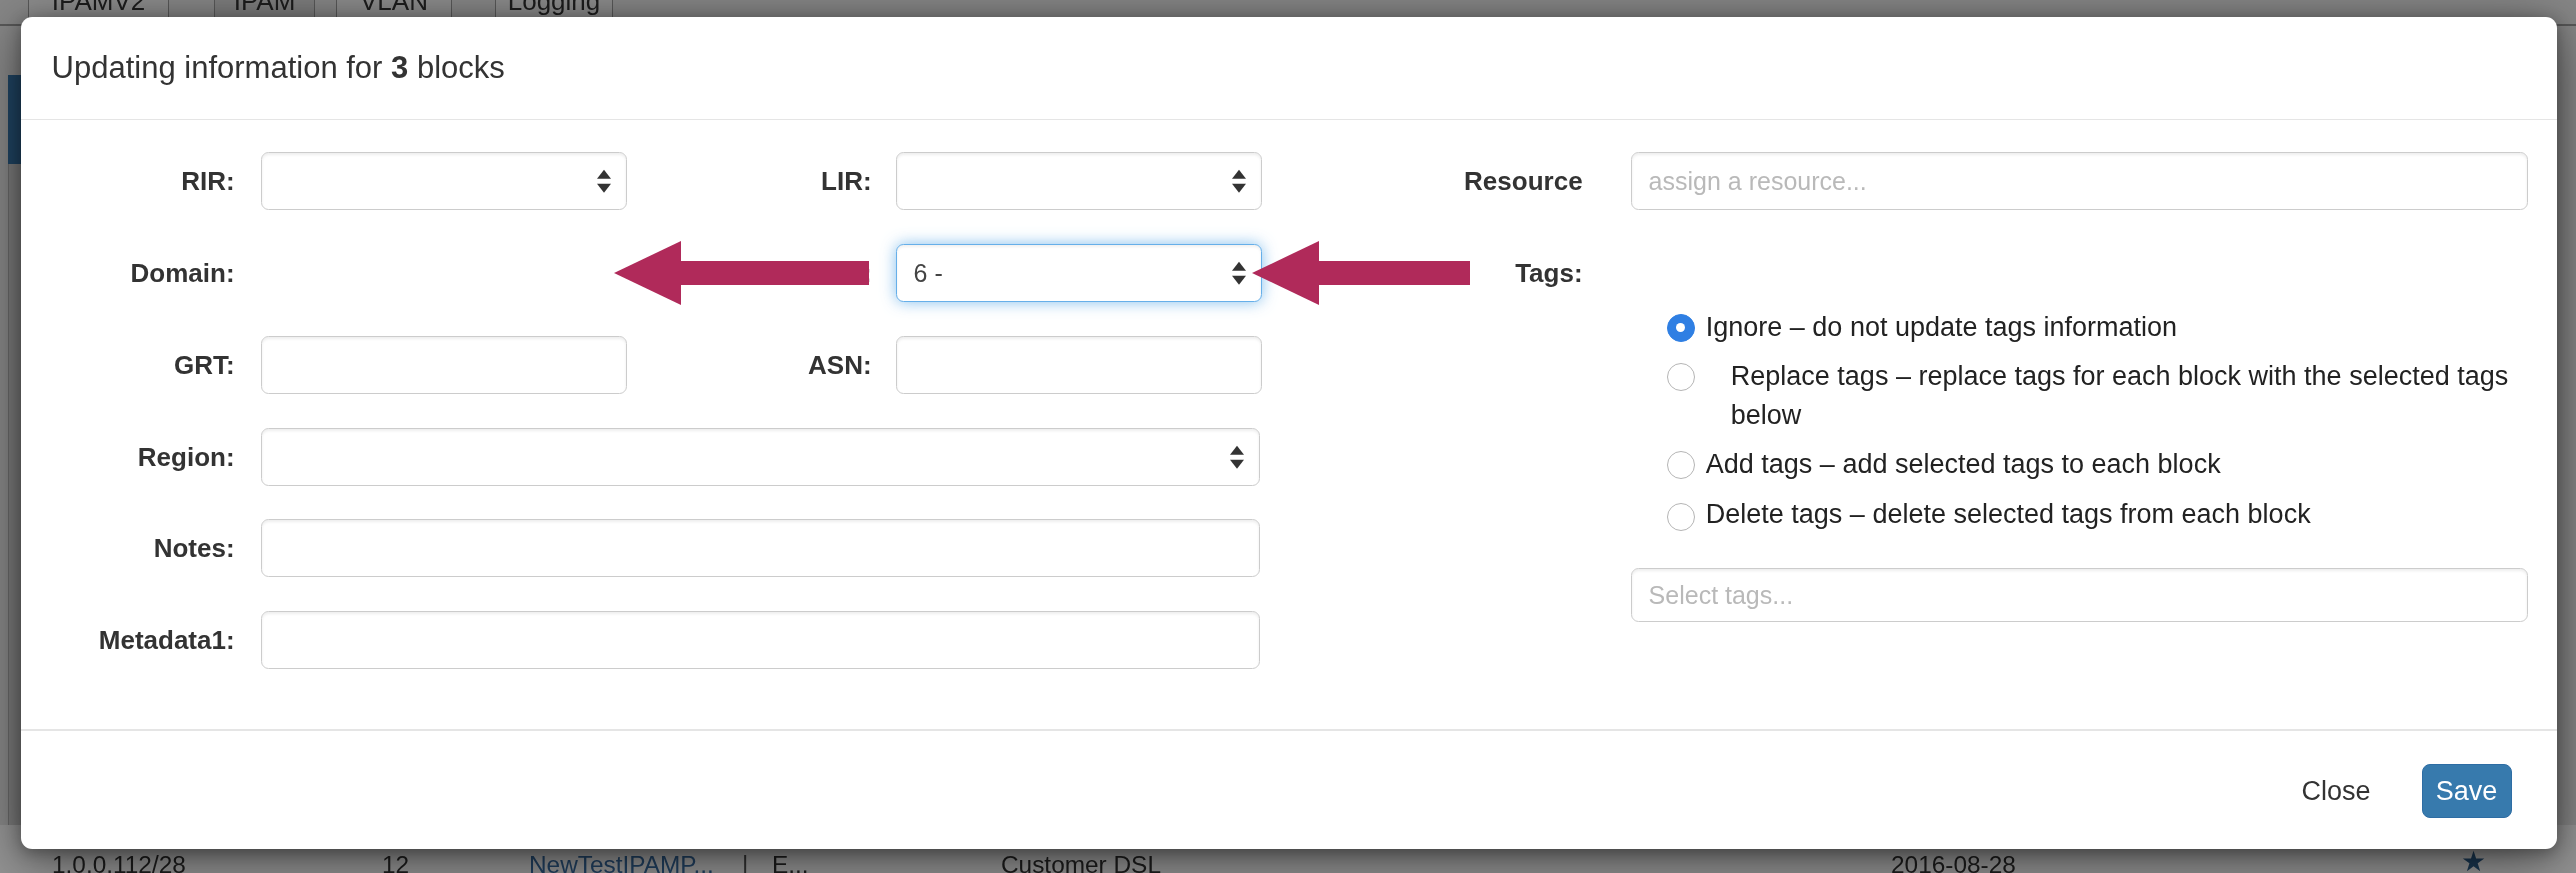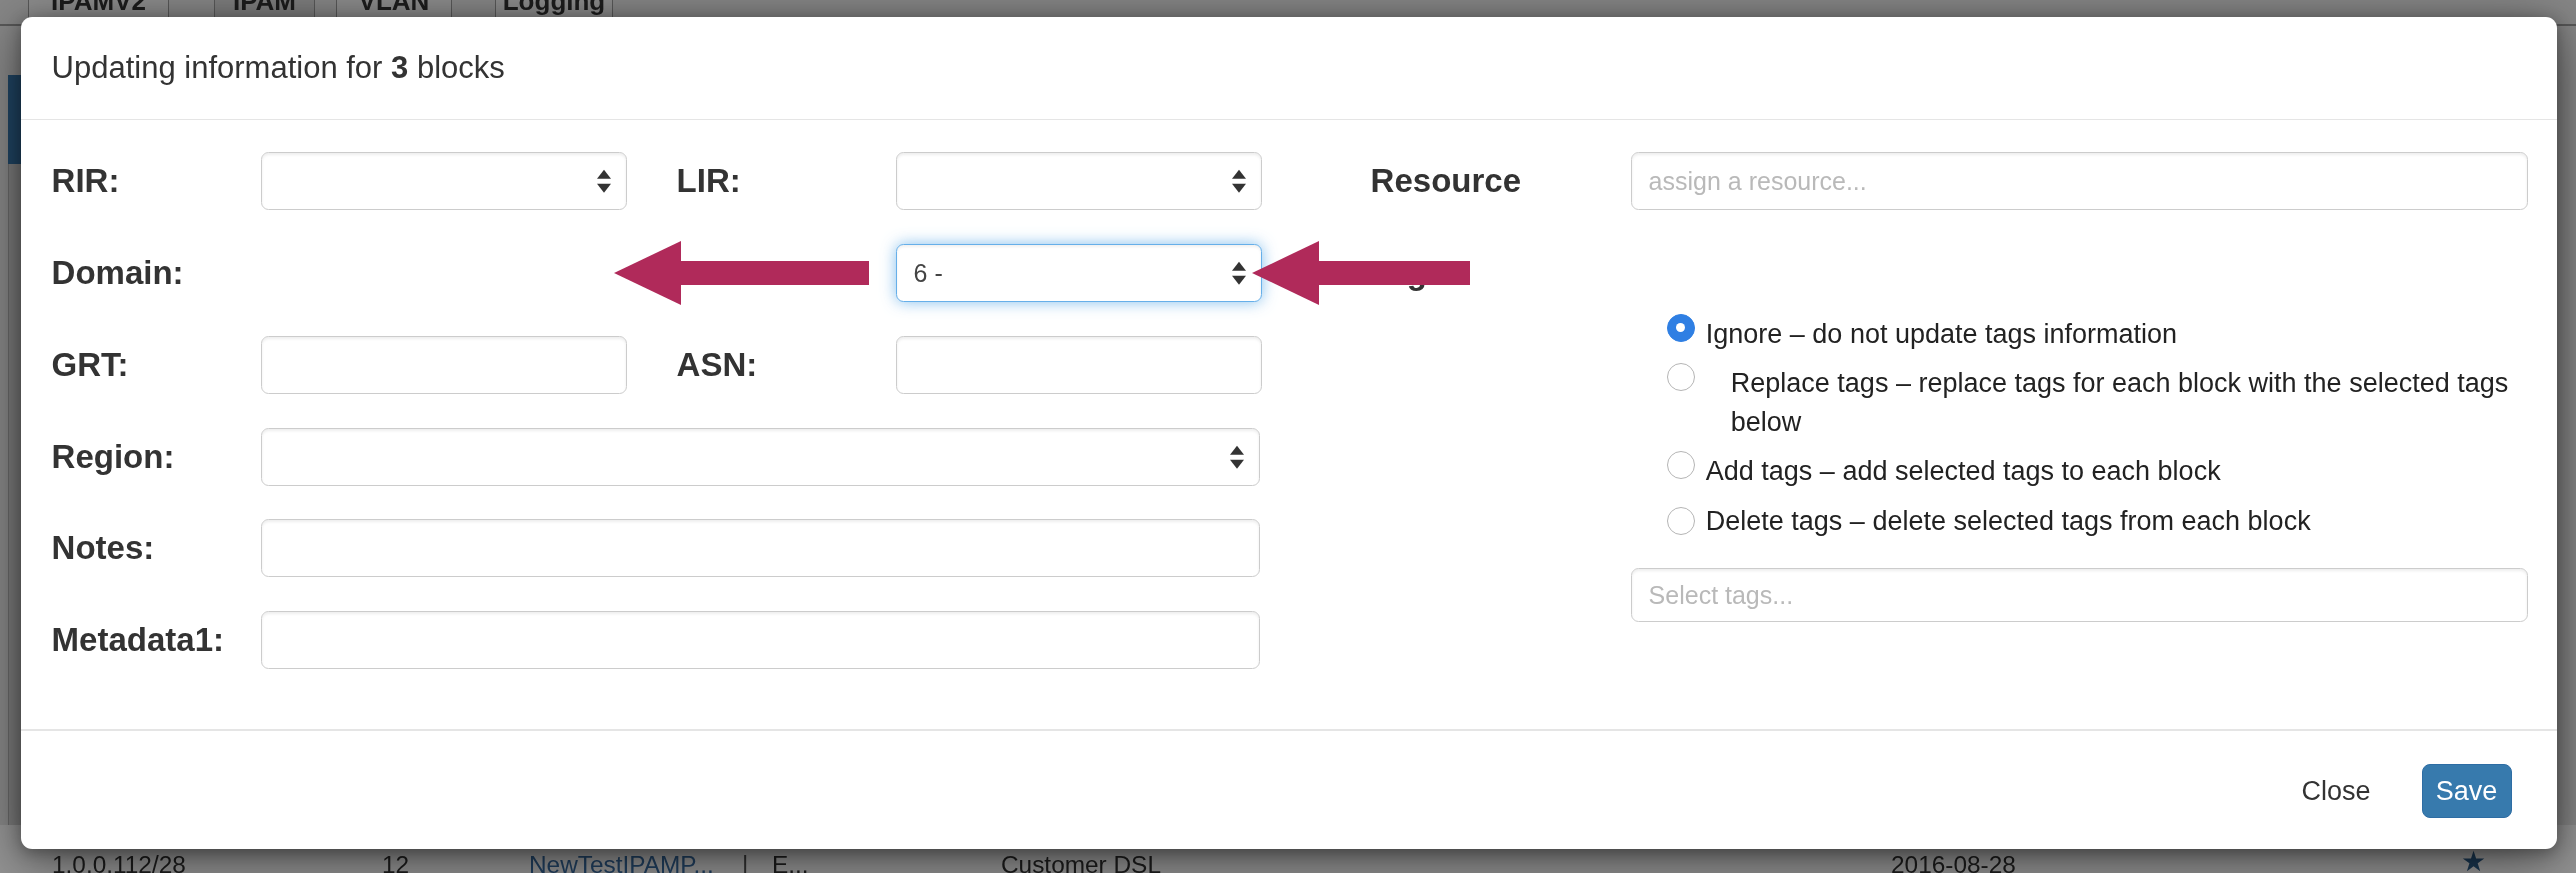--- a/index.html
+++ b/index.html
@@ -1,21 +1,21 @@
 <!DOCTYPE html>
 <html style="--arrow: #b02a5a; --save: #377aad; --focus: #66afe9; --radio: #2f7fe3; --panel-blue: #3878ad; --link: #3a6ea5;font-size:15px"><head>
 <meta charset="utf-8">
 <style>
   * { margin:0; padding:0; box-sizing:border-box; }
   html,body { width:2576px; height:874px; overflow:hidden; }
   body { font-family:"Liberation Sans","DejaVu Sans",sans-serif; background:#e9e9e9; position:relative; }
 
   
   .bg-page { position:absolute; inset:0; }
-  .tabbar { position:absolute; top:0; left:0; right:0; height:26px;font-weight:bold; }
+  .tabbar { position:absolute; top:0; left:0; right:0; height:26px; }
   .tabbar .tabline { position:absolute; left:0; right:0; top:24.4px; height:1.9px; background:#9a9a9a; }
   .bg-tab { position:absolute; top:-24.4px; height:51px; background:#f2f2f2; border:1.9px solid #999;
             border-radius:7.5px 7.5px 0 0; display:flex; align-items:center; justify-content:center;
             font-size:26px; color:#333; }
   .bg-tab.active { background:#d9d9d9; }
   .tab-1 { left:28px;  width:141px; }
   .tab-2 { left:214px; width:101px; }
   .tab-3 { left:336px; width:116px; }
   .tab-4 { left:495px; width:118px; }
 
@@ -38,22 +38,22 @@
   .overlay { position:absolute; inset:0; background:rgba(0,0,0,0.42); }
 
   
   .modal { position:absolute; left:20.6px; top:17px; width:2536px; height:832px; background:#fff;
            border-radius:11.2px; box-shadow:0 11.2px 56px rgba(0,0,0,.5), 0 3.7px 15px rgba(0,0,0,.3); }
   .m-header { position:absolute; left:0; right:0; top:0; height:103px; display:flex; align-items:center;
               padding-left:31px; border-bottom:1.9px solid #e5e5e5; }
   .m-title { font-size:31px; color:#333; font-weight:500; }
   .m-title b { font-weight:700; }
 
-  .lbl { position:absolute; height:58px; line-height:58px; font-size:33px; font-weight:bold; color:#333;
-         white-space:nowrap; }
+  .lbl { position:absolute; height:58px; line-height:58px; font-size:26px; font-weight:bold; color:#333;
+         text-align:right; white-space:nowrap; }
   .ctl { position:absolute; height:58px; border:1.9px solid #ccc; border-radius:7.5px; background:#fff;
          box-shadow:inset 0 1.9px 2.8px rgba(0,0,0,.07); font-size:25px; color:#555; padding:0 17px; }
   input.ctl { outline:none;padding-left:17px; }
   input.ctl::placeholder { color:#b9b9b9; opacity:1; }
   .sel { display:flex; align-items:center; position:absolute; height:58px; border:1.9px solid #ccc;
          border-radius:7.5px; background:#fff; box-shadow:inset 0 1.9px 2.8px rgba(0,0,0,.07);
          font-size:25px; color:#444; padding:0 43px 0 17px; }
   .sel .spin { position:absolute; right:15px; top:50%; transform:translateY(-50%); display:flex;
                flex-direction:column; align-items:center; }
   .spin .up { width:0; height:0; border-left:7.5px solid transparent; border-right:7.5px solid transparent;
@@ -75,21 +75,21 @@
   .r4 { top:411px; } .r5 { top:502px; } .r6 { top:594px; }
 
   
   .radio-item { position:absolute; left:1646px; width:844px; display:flex; align-items:flex-start;
                 font-size:27px; color:#222; line-height:39px; cursor:default; }
   .radio-item .rb { flex:0 0 28px; width:28px; height:28px; border-radius:50%; border:1.9px solid #b5b5b5;
                     background:#fff; margin:5.6px 11.2px 0 0; position:relative; }
   .radio-item .rb.on { border-color:#2f7fe3; background:var(--radio,#2f7fe3); }
   .radio-item .rb.on::after { content:""; position:absolute; left:50%; top:50%; width:9.4px; height:9.4px;
                     margin:-4.7px 0 0 -4.7px; border-radius:50%; background:#fff; }
-  .radio-item .rl { white-space:pre-line;margin-top:7px; }
+  .radio-item .rl { white-space:pre-line; }
   .ri1 { top:291px; } .ri2 { top:340px;gap:25px; } .ri3 { top:428px; } .ri4 { top:478px;align-items:center; }
   .tags-input { top:551px; height:54px; color:#6f6f6f; }
   .tags-input::placeholder { color:#6f6f6f; }
 
   
   .arrow { position:absolute; width:258px; height:64px; pointer-events:none; }
   .arrow .head { position:absolute; left:0; top:0; width:0; height:0;
                  border-top:32px solid transparent; border-bottom:32px solid transparent;
                  border-right:67px solid var(--arrow,#b02a5a); }
   .arrow .shaft { position:absolute; left:62px; top:19.7px; height:24.4px; background:var(--arrow,#b02a5a); }

